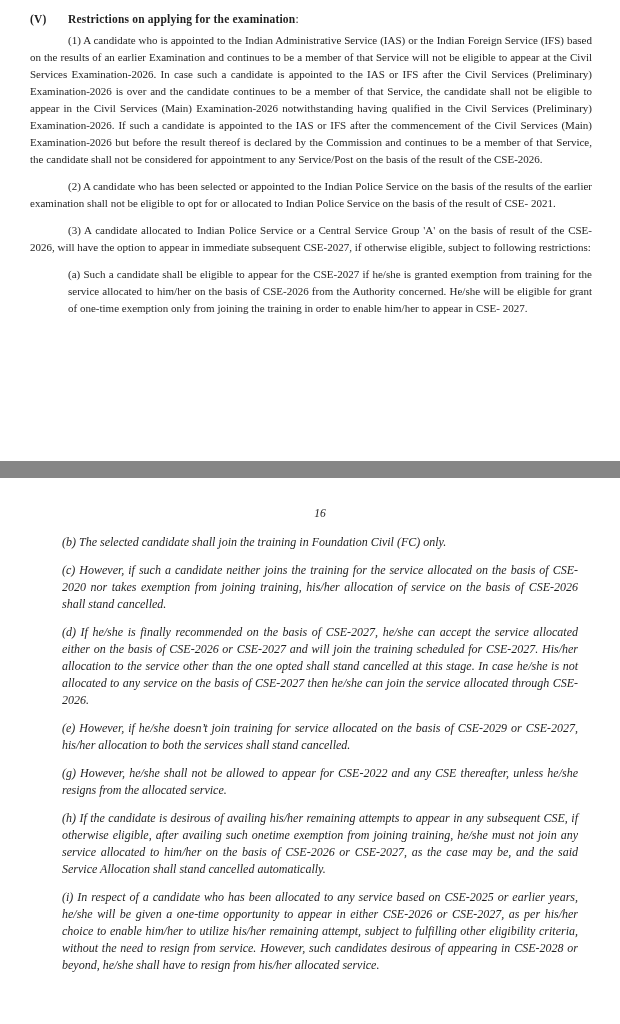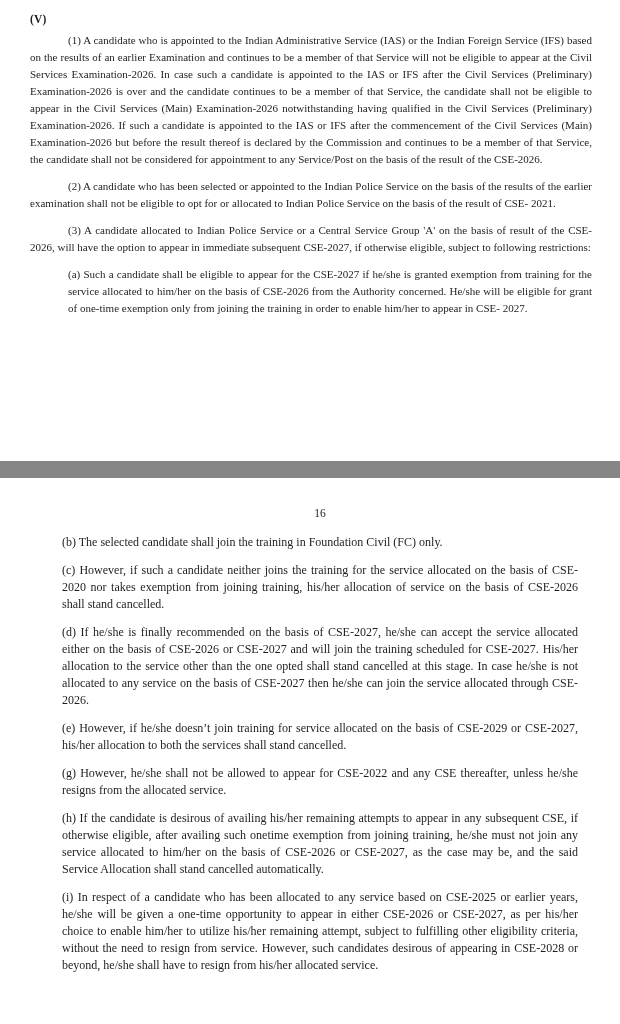--- a/index.html
+++ b/index.html
@@ -51,20 +51,21 @@
   
   .separator {
     height: 17px;
     width: 620px;
   }
   
   .page2 {
     height: 546px;
     padding: 0 42px 0 62px;
     overflow: hidden;
+    font-style: italic;
   }
   .page2 .page-number {
     text-align: center;
     font-size: 11.5px;
     line-height: 16px;
     margin-top: 27px;
     margin-bottom: 13px;
   }
   .page2 p.item {
     font-size: 12px;
@@ -74,20 +75,21 @@
   }
 </style>
 </head>
 <body>
 
 <div class="doc">
 
   <section class="page1">
     <div class="heading-row">
       <span class="sec-label">(V)</span>
+      <span class="sec-title"><span>Restrictions on applying for the examination</span><span class="heading-colon">:</span></span>
     </div>
 
     <p class="para indent">(1) A candidate who is appointed to the Indian Administrative Service (IAS) or the Indian Foreign Service (IFS) based on the results of an earlier Examination and continues to be a member of that Service will not be eligible to appear at the Civil Services Examination-2026. In case such a candidate is appointed to the IAS or IFS after the Civil Services (Preliminary) Examination-2026 is over and the candidate continues to be a member of that Service, the candidate shall not be eligible to appear in the Civil Services (Main) Examination-2026 notwithstanding having qualified in the Civil Services (Preliminary) Examination-2026. If such a candidate is appointed to the IAS or IFS after the commencement of the Civil Services (Main) Examination-2026 but before the result thereof is declared by the Commission and continues to be a member of that Service, the candidate shall not be considered for appointment to any Service/Post on the basis of the result of the CSE-2026.</p>
 
     <p class="para indent">(2) A candidate who has been selected or appointed to the Indian Police Service on the basis of the results of the earlier examination shall not be eligible to opt for or allocated to Indian Police Service on the basis of the result of CSE- 2021.</p>
 
     <p class="para indent">(3) A candidate allocated to Indian Police Service or a Central Service Group 'A' on the basis of result of the CSE-2026, will have the option to appear in immediate subsequent CSE-2027, if otherwise eligible, subject to following restrictions:</p>
 
     <p class="para sub">(a) Such a candidate shall be eligible to appear for the CSE-2027 if he/she is granted exemption from training for the service allocated to him/her on the basis of CSE-2026 from the Authority concerned. He/she will be eligible for grant of one-time exemption only from joining the training in order to enable him/her to appear in CSE- 2027.</p>
   </section>

